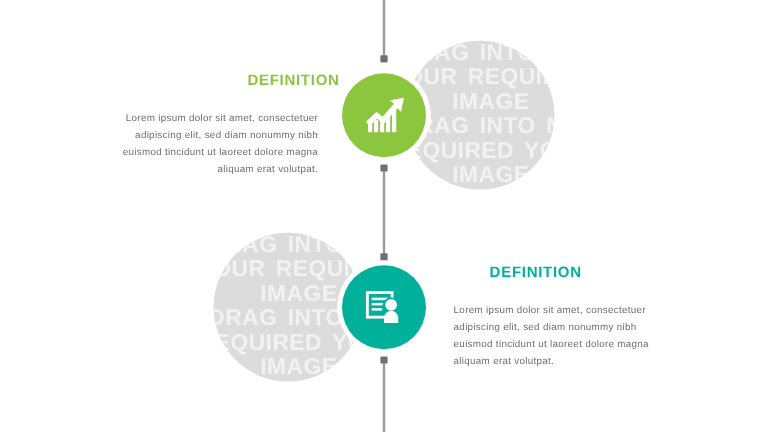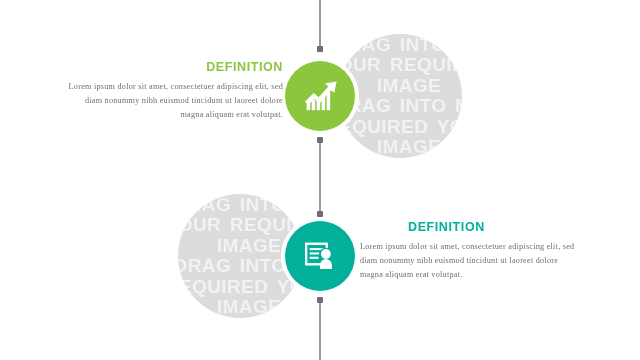--- a/index.html
+++ b/index.html
@@ -122,22 +122,22 @@
   .txt-right { left: 360px; text-align: left;  }
 
   .txt h3 {
     margin: 0 0 6px 0;
     font-family: "Liberation Sans", sans-serif;
     font-size: 12.5px;
     font-weight: bold;
     letter-spacing: 0.6px;
   }
   .txt p {
-    margin: 0;
-    font-family: Liberation Serif, serif;
+    margin: 18px;
+    font-family: Liberation Sans, sans-serif;
     font-size: 8.2px;
     line-height: 1.72;
     color: #6f6f74;
     letter-spacing: 0.25px;
   }
 </style>
 </head>
 <body>
 
 <div id="slide">

